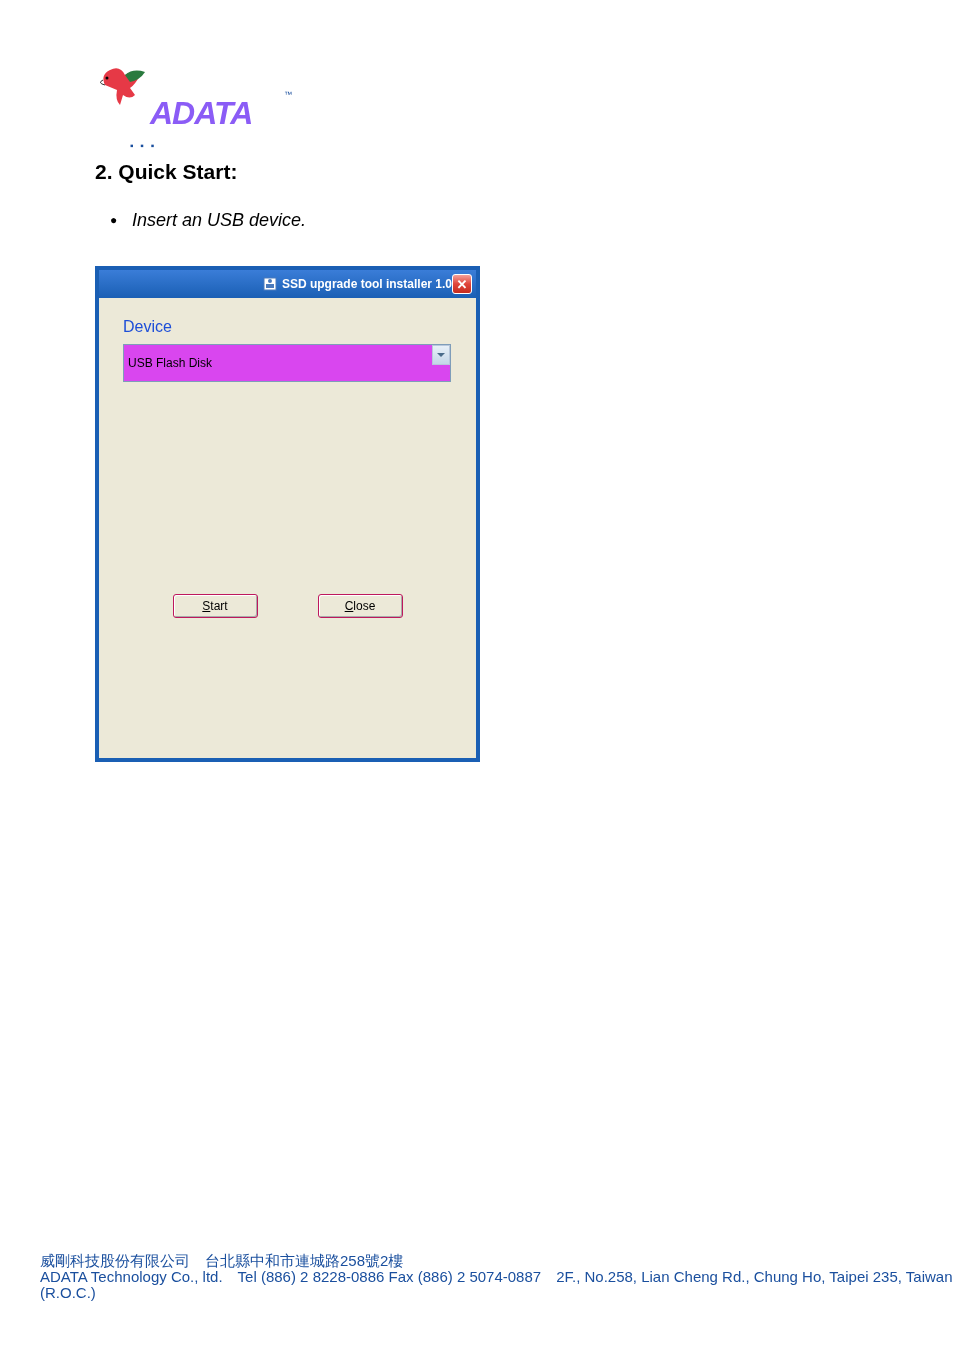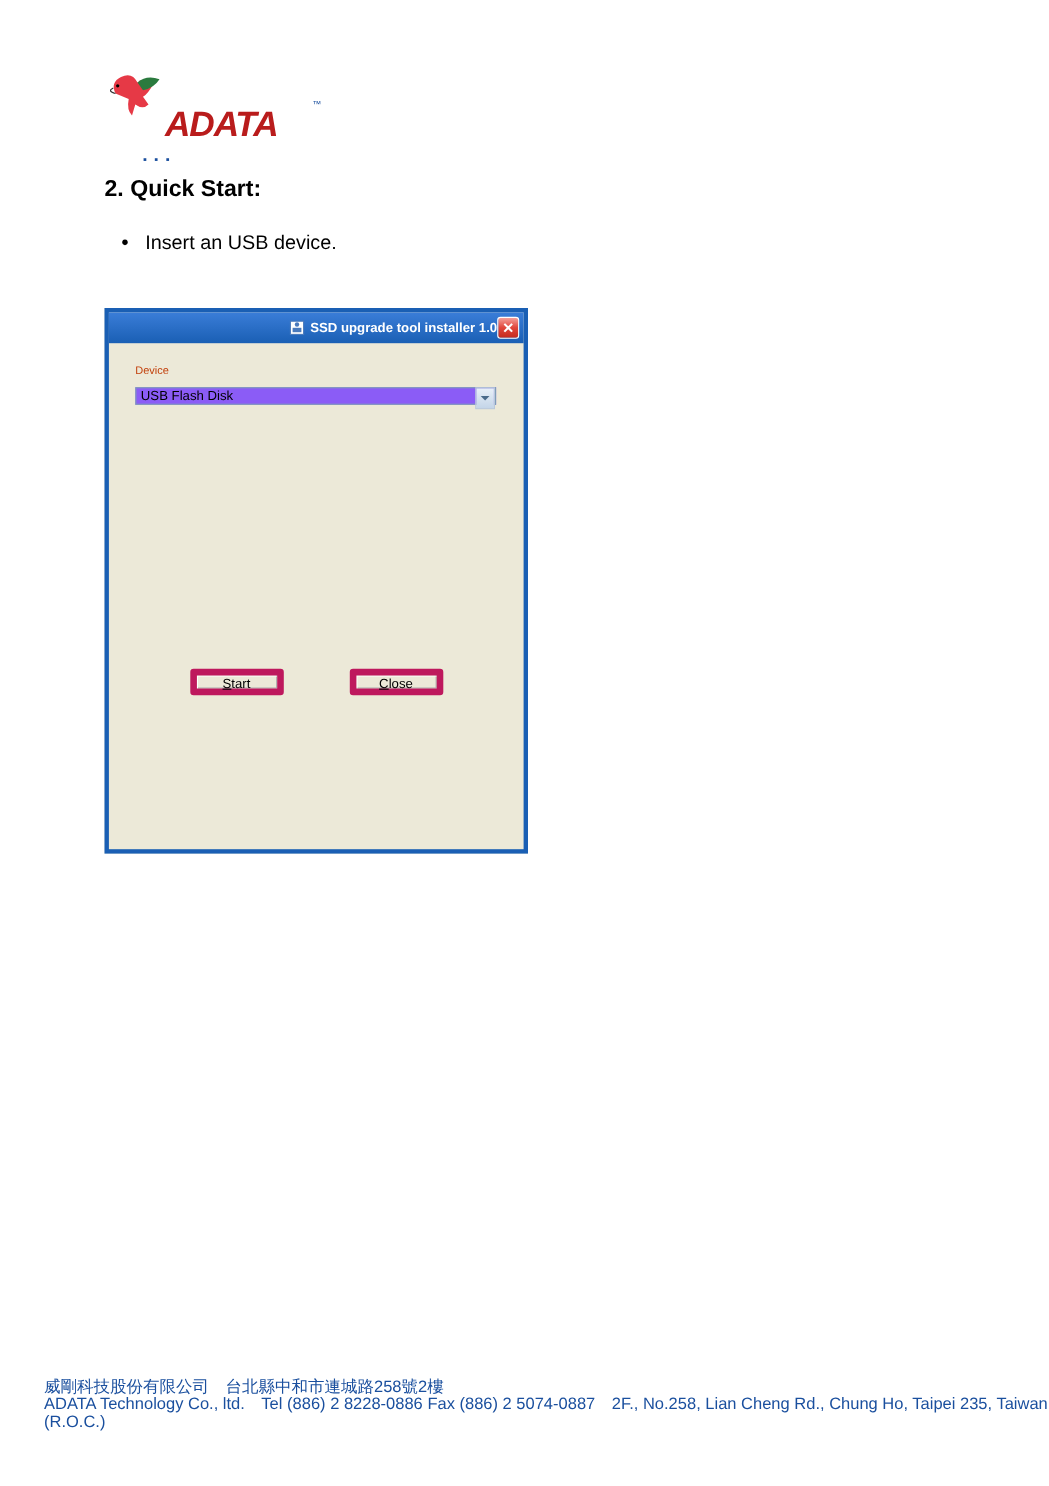--- a/index.html
+++ b/index.html
@@ -31,21 +31,21 @@
       height: 60px;
     }
     .adata-text {
       position: absolute;
       left: 55px;
       top: 35px;
       font-family: Arial, sans-serif;
       font-weight: bold;
       font-style: italic;
       font-size: 32px;
-      color: #b91c1c;
+      color: #8b5cf6;
       letter-spacing: -1px;
     }
     .tm-mark {
       position: absolute;
       right: -12px;
       top: 30px;
       font-size: 8px;
       color: #1a4f9e;
       font-style: normal;
     }
@@ -58,21 +58,22 @@
       letter-spacing: 2px;
     }
     .section-title {
       font-size: 21px;
       font-weight: bold;
       margin-bottom: 20px;
     }
     .bullet-list {
       list-style: none;
       margin-left: 15px;
-      margin-bottom: 44px;
+      margin-bottom: 30px;
+      font-style: italic;
     }
     .bullet-list li {
       position: relative;
       padding-left: 22px;
       font-size: 18px;
       line-height: 32px;
     }
     .bullet-list li::before {
       content: '●';
       position: absolute;
@@ -125,33 +126,33 @@
       font-size: 13px;
       cursor: pointer;
       font-family: Arial;
     }
     .dialog-body {
       padding: 20px 24px 30px 24px;
       min-height: 460px;
       position: relative;
     }
     .device-label {
-      font-size: 10px;
+      font-size: 16px;
       margin-bottom: 8px;
-      color: #c2410c;
+      color: #1d4ed8;
     }
     .device-select {
       position: relative;
       width: 328px;
     }
     .device-input {
       width: 100%;
-      height: 16px;
+      height: 38px;
       border: 1px solid #7f9db9;
-      background: #8b5cf6;
+      background: #d946ef;
       font-size: 12px;
       padding: 2px 22px 2px 4px;
       font-family: Arial;
     }
     .dropdown-arrow {
       position: absolute;
       right: 1px;
       top: 1px;
       width: 18px;
       height: 20px;
@@ -176,21 +177,21 @@
       left: 0;
       width: 100%;
       display: flex;
       justify-content: center;
       gap: 60px;
     }
     .dialog-button {
       width: 85px;
       height: 24px;
       background: #ece9d8;
-      border: 6px solid #be185d;
+      border: 1px solid #be185d;
       border-radius: 3px;
       font-size: 12px;
       cursor: pointer;
       box-shadow: 1px 1px 0 #fff inset, -1px -1px 0 #aaa inset;
       font-family: Arial;
     }
     .footer {
       position: absolute;
       bottom: 50px;
       left: 0;

